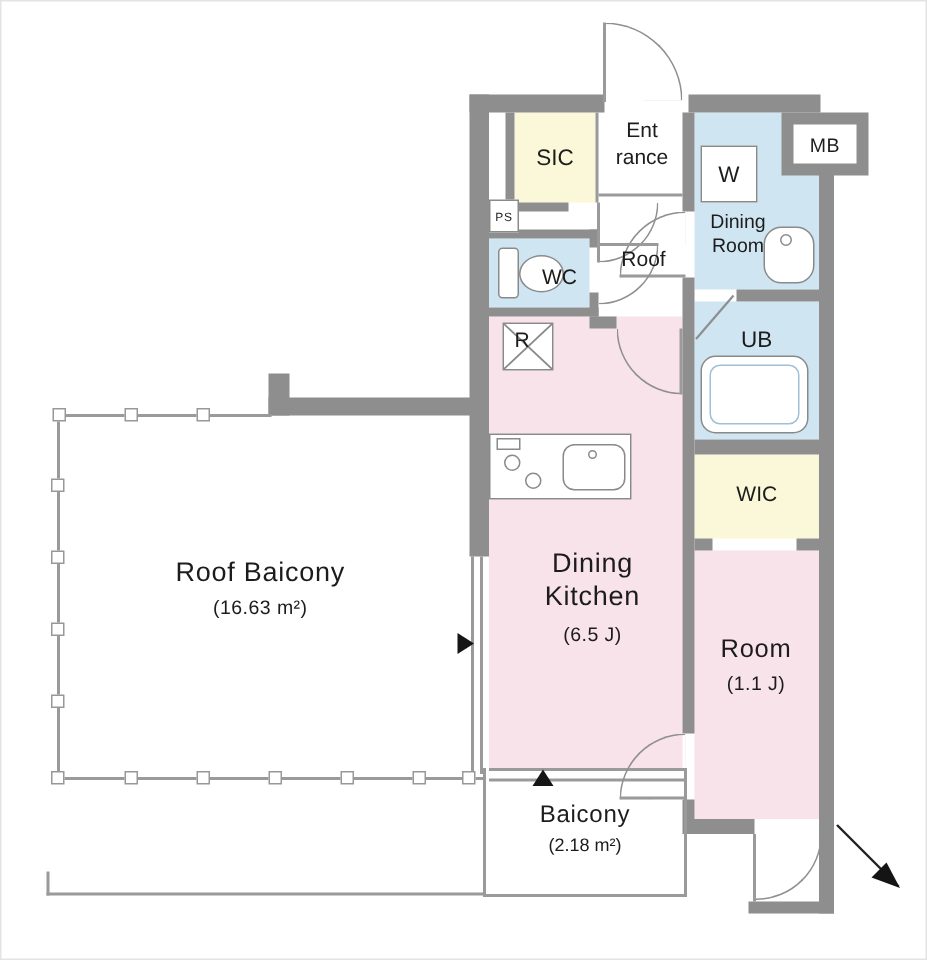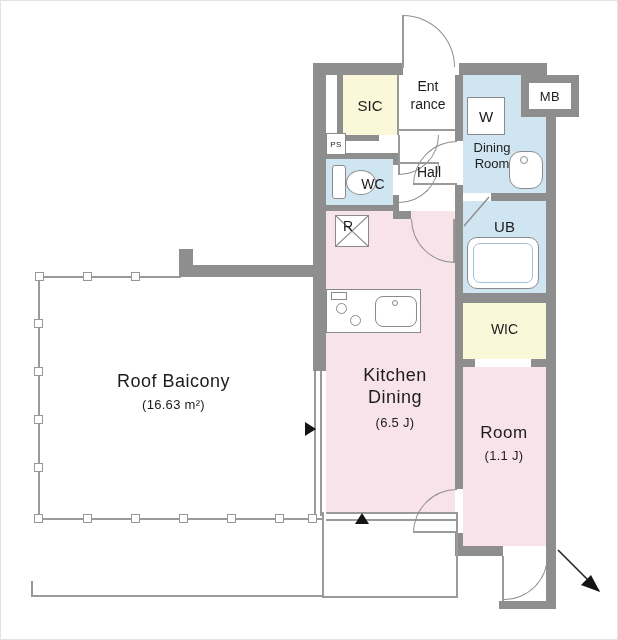--- a/index.html
+++ b/index.html
@@ -155,37 +155,41 @@
   <div class="fx flexc" style="left:325px;top:132px;width:20px;height:22px;border-width:1px">
     <span style="font-size:8px;letter-spacing:.5px">PS</span>
   </div>
 
   <div class="lbl" style="left:70px;top:370px;width:205px">
     <div class="big">Roof Baicony</div>
     <div class="area">(16.63 m²)</div>
   </div>
 
   <div class="lbl" style="left:336px;top:364px;width:116px">
+    <div class="big">Dining</div>
     <div class="big">Kitchen</div>
-    <div class="big">Dining</div>
     <div class="area" style="margin-top:6px">(6.5 J)</div>
   </div>
 
   <div class="lbl" style="left:460px;top:422px;width:86px">
     <div class="big" style="font-size:17px">Room</div>
     <div class="area">(1.1 J)</div>
   </div>
 
+  <div class="lbl" style="left:330px;top:534px;width:118px">
+    <div style="font-size:16px;letter-spacing:.5px">Baicony</div>
+    <div style="font-size:12px;margin-top:3px">(2.18 m²)</div>
+  </div>
 
   <div class="lbl md" style="left:399px;top:77px;width:56px">
     <div>Ent</div>
     <div>rance</div>
   </div>
 
-  <div class="lbl md" style="left:406px;top:163px;width:44px">Hall</div>
+  <div class="lbl md" style="left:406px;top:163px;width:44px">Roof</div>
   <div class="lbl" style="left:342px;top:96px;width:54px;font-size:15px">SIC</div>
   <div class="lbl md" style="left:352px;top:175px;width:40px">WC</div>
 
   <div class="lbl" style="left:455px;top:139px;width:72px;font-size:13px;line-height:1.25">
     <div>Dining</div>
     <div>Room</div>
   </div>
 
   <div class="lbl" style="left:462px;top:217px;width:83px;font-size:15px">UB</div>
   <div class="lbl md" style="left:462px;top:320px;width:83px">WIC</div>

